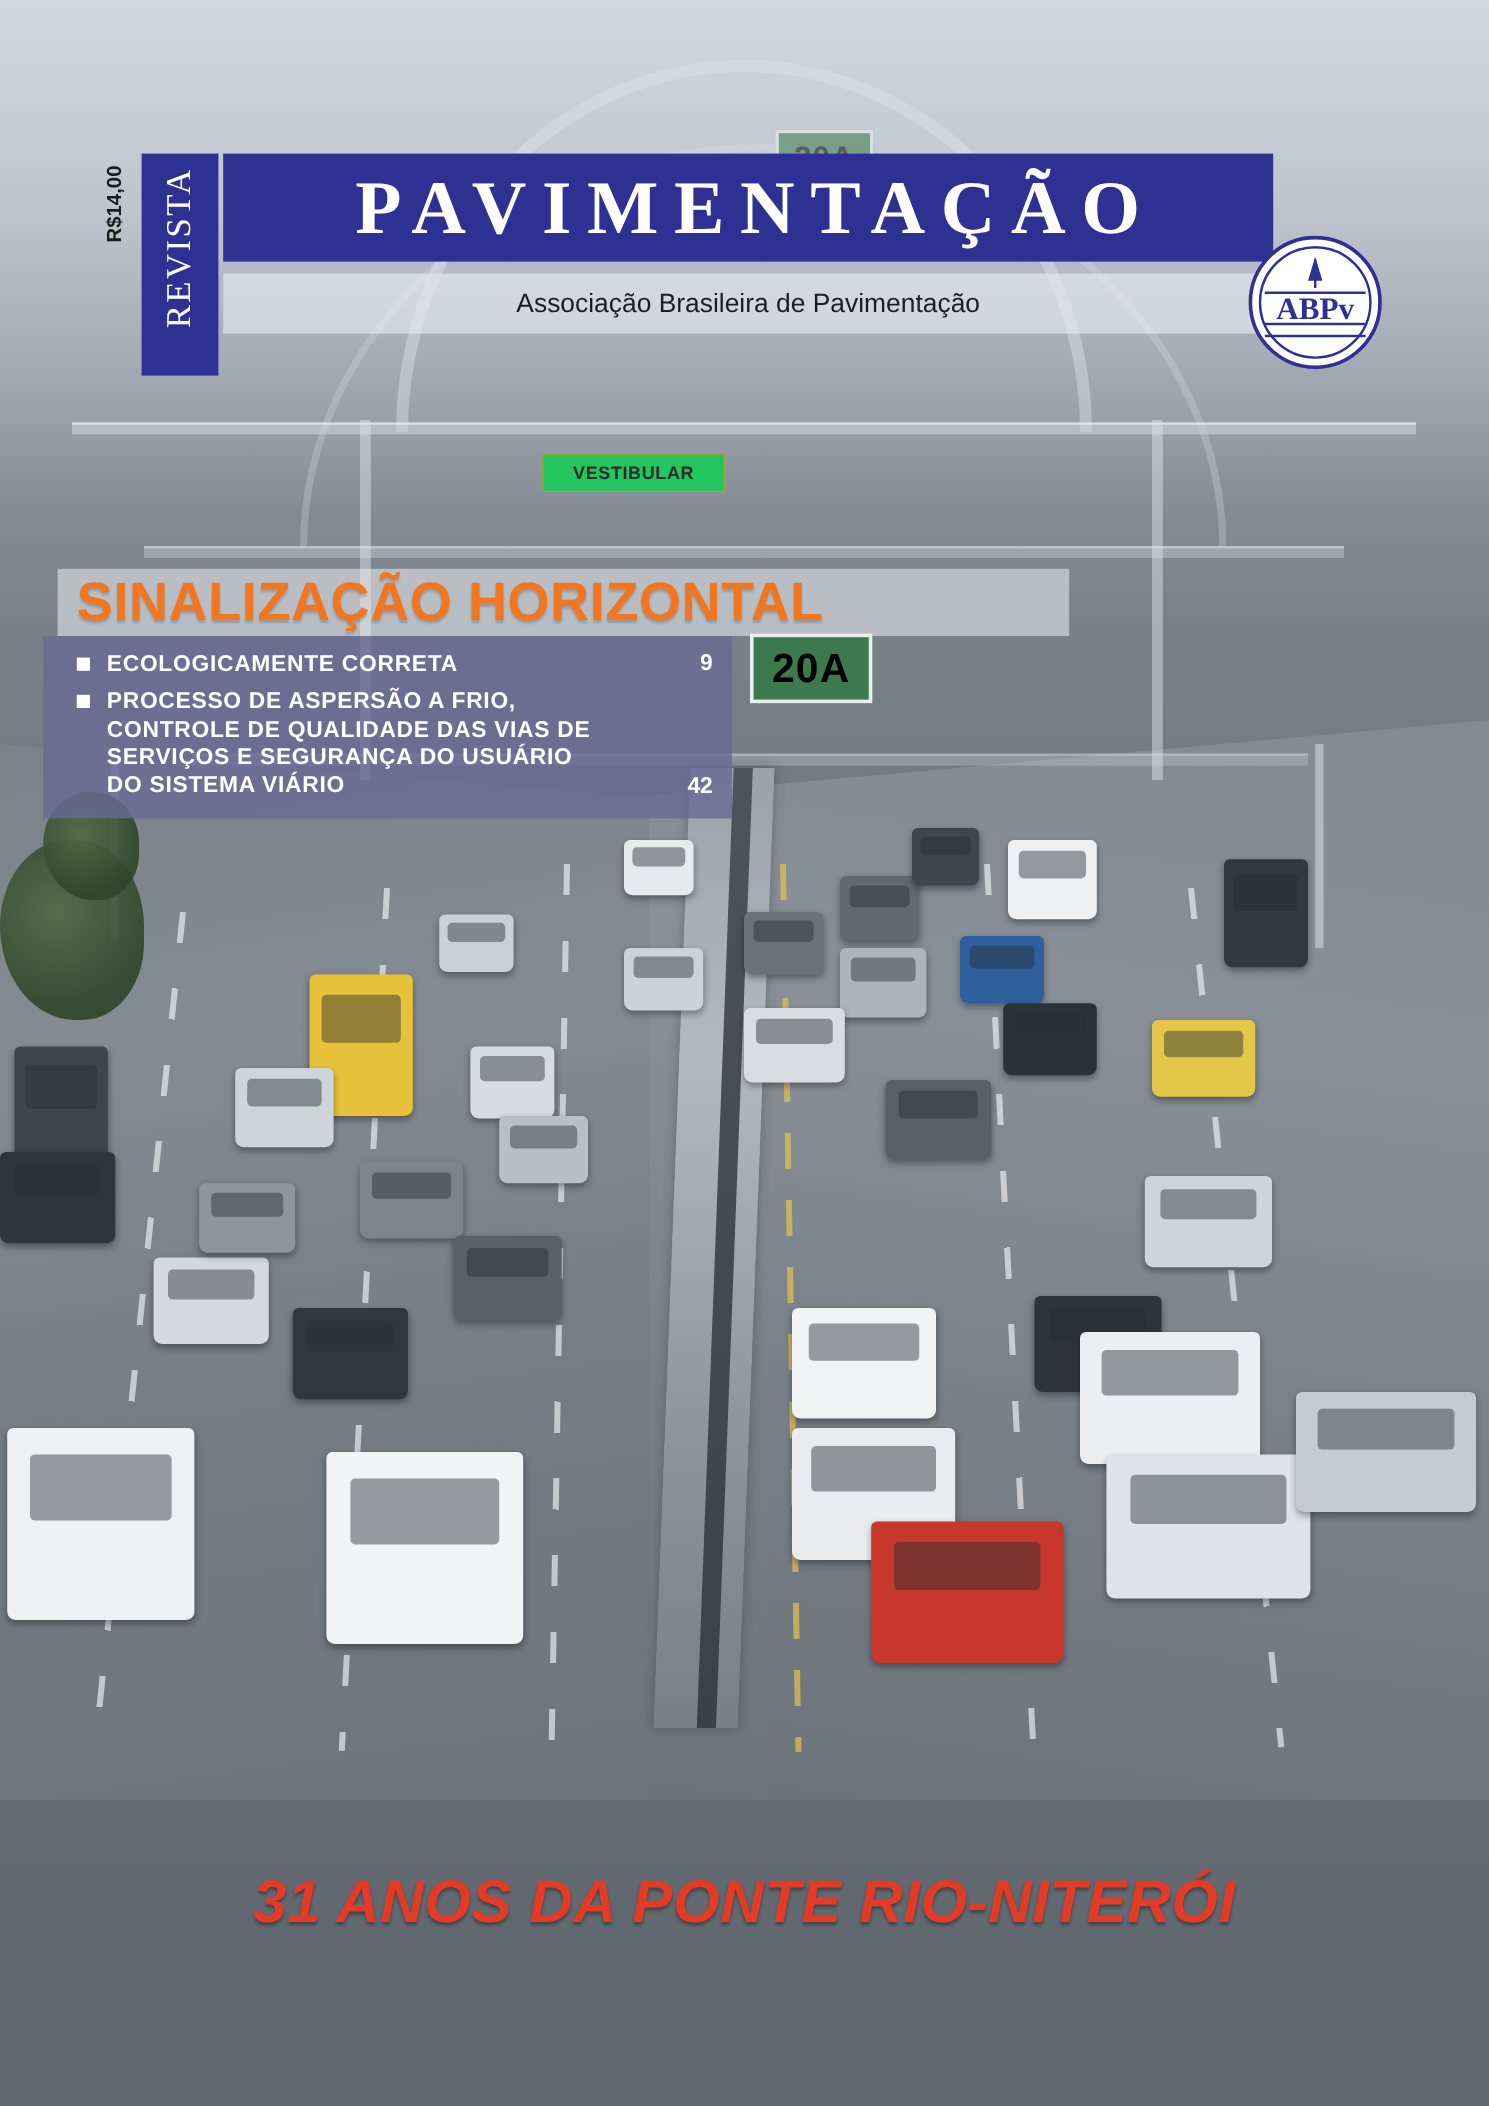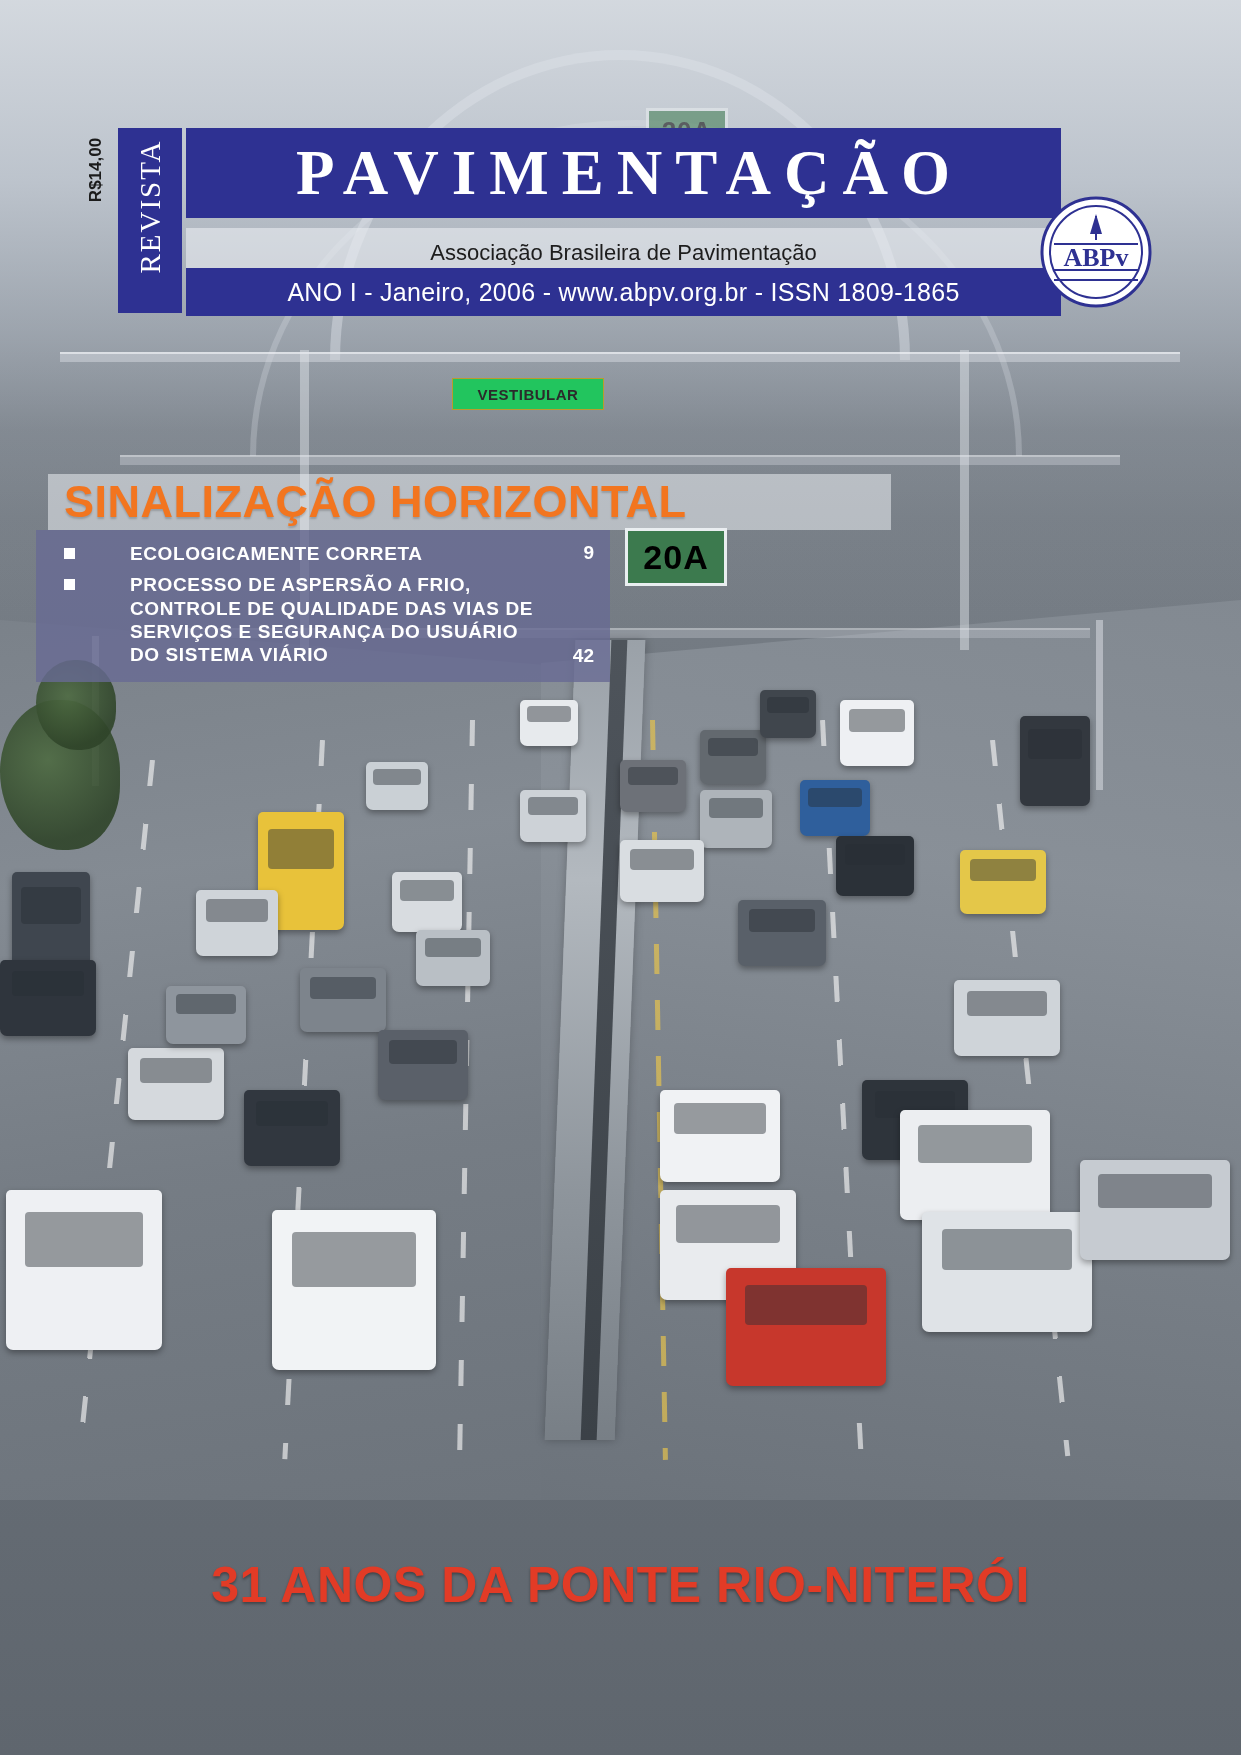--- a/index.html
+++ b/index.html
@@ -265,21 +265,20 @@
     height: 152px;
     background: rgba(104,106,148,.80);
     color: #ffffff;
     padding: 12px 14px 10px 14px;
     box-sizing: border-box;
   }
   .toc-item {
     display: flex;
     align-items: flex-start;
     margin-bottom: 8px;
-    gap: 41px;
   }
   .toc-bullet {
     width: 11px;
     height: 11px;
     background: #ffffff;
     margin: 6px 14px 0 14px;
     flex: 0 0 auto;
   }
   .toc-body {
     flex: 1 1 auto;
@@ -311,20 +310,21 @@
     left: 0;
     top: 1556px;
     width: 1241px;
     text-align: center;
     color: #e23b26;
     font-size: 50px;
     font-weight: bold;
     letter-spacing: .5px;
     font-family: "Liberation Sans", sans-serif;
     text-shadow: 0 2px 3px rgba(0,0,0,.35);
+    font-style: italic;
   }
   .bottom-sub {
     position: absolute;
     left: 0;
     top: 1620px;
     width: 1241px;
     text-align: center;
     color: #e23b26;
     font-size: 28px;
     font-weight: bold;
@@ -416,23 +416,20 @@
   </div>
 
   <div class="masthead">
     <div class="masthead-title">PAVIMENTAÇÃO</div>
   </div>
 
   <div class="subtitle-band">
     <div class="subtitle-text">Associação Brasileira de Pavimentação</div>
   </div>
 
-  <div class="issue-band">
-    <div class="issue-text">ANO I  -  Janeiro, 2006 -  www.abpv.org.br -   ISSN 1809-1865</div>
-  </div>
 
   <div class="logo">
     <svg width="112" height="112" viewBox="0 0 112 112" xmlns="http://www.w3.org/2000/svg">
       <circle cx="56" cy="56" r="54" fill="#ffffff" stroke="#2e3192" stroke-width="3"></circle>
       <circle cx="56" cy="56" r="46" fill="none" stroke="#2e3192" stroke-width="2"></circle>
       <path d="M56 18 L62 38 L50 38 Z" fill="#2e3192"></path>
       <line x1="56" y1="20" x2="56" y2="44" stroke="#2e3192" stroke-width="2"></line>
       <line x1="14" y1="48" x2="98" y2="48" stroke="#2e3192" stroke-width="2"></line>
       <line x1="14" y1="74" x2="98" y2="74" stroke="#2e3192" stroke-width="2"></line>
       <line x1="14" y1="84" x2="98" y2="84" stroke="#2e3192" stroke-width="2"></line>

